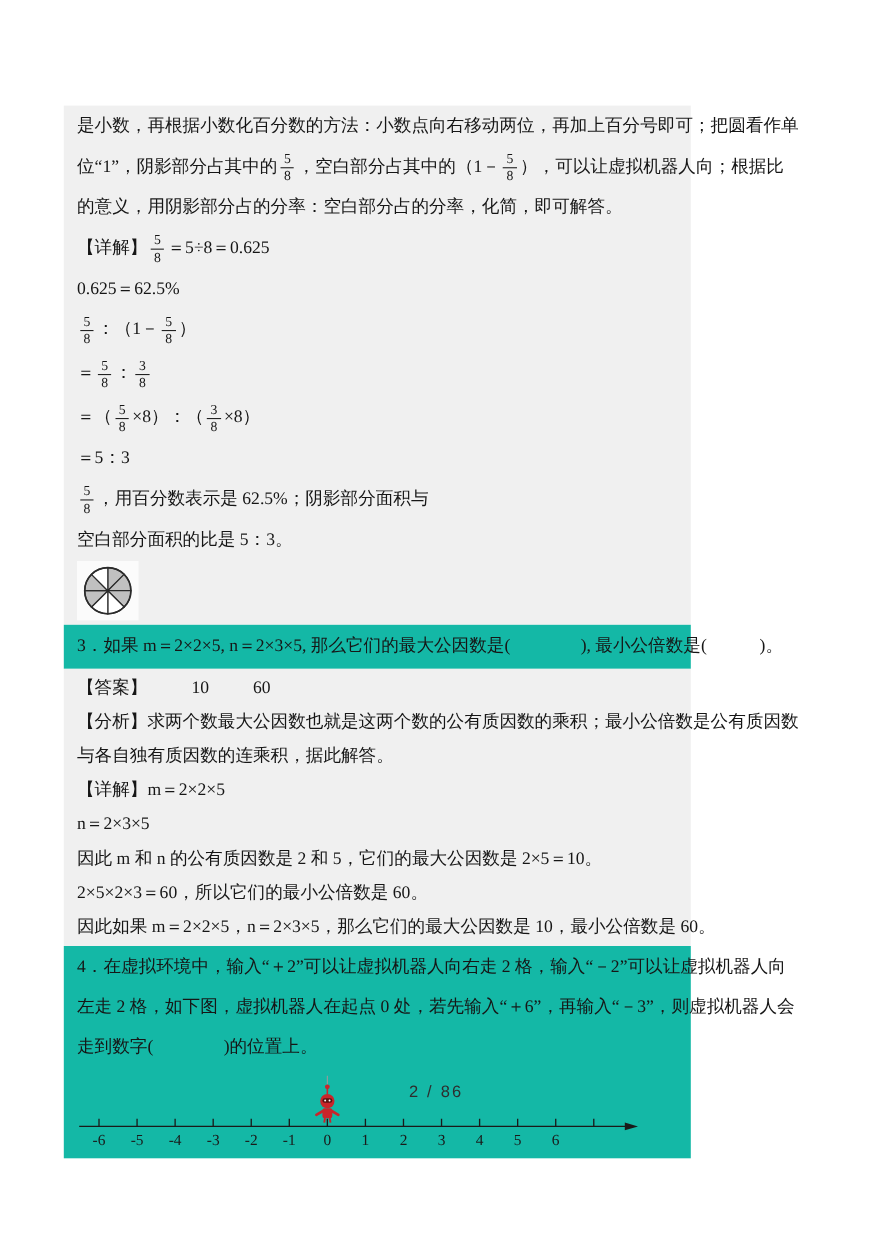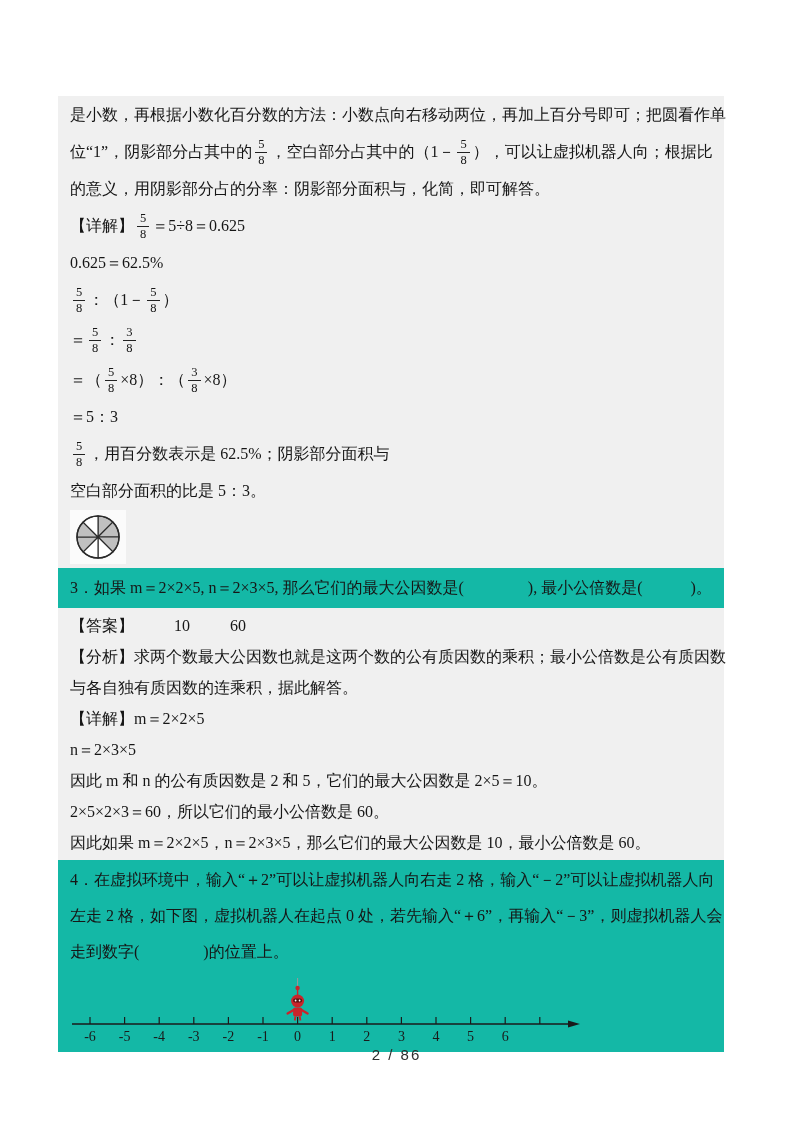--- a/index.html
+++ b/index.html
@@ -1,36 +1,36 @@
 <!DOCTYPE html>
 <html><head>
 <meta charset="utf-8">
 <style>
   html,body{margin:0;padding:0;}
   body{
     width:793px;height:1122px;background:#ffffff;
     font-family:"Liberation Serif","DejaVu Serif",serif;
     color:#161616;position:relative;overflow:hidden;
   }
-  .doc{position:absolute;left:58px;top:96px;width:666px;}
+  .doc{position:absolute;left:58px;top:96px;width:570px;}
   .section{padding:2px 12px;}
   .section.gray{background:#f0f0f0;}
   .section.white{background:#14b8a6;}
   .line{min-height:34px;display:flex;align-items:center;white-space:nowrap;font-size:16px;line-height:1.2;}
   .line.fr{min-height:40px;}
   .sec-tight .line{min-height:31px;}
   .sec-q .line{min-height:36px;}
   .frac{display:inline-flex;flex-direction:column;align-items:center;vertical-align:middle;
         font-size:12.5px;line-height:1.15;margin:0 3px;}
   .frac .num{display:block;border-bottom:1px solid #222;padding:0 3px;}
   .frac .den{display:block;padding:0 3px;}
   .gapL{margin-left:40px;}
   .pie-tile{width:56px;height:54px;background:#fbfbfb;display:flex;align-items:center;justify-content:center;margin:2px 0 2px 0;}
   .numberline{margin-top:6px;}
-  .footer{position:absolute;left:0;top:1046px;width:100%;text-align:center;
+  .footer{position:absolute;left:0;top:984px;width:100%;text-align:center;
           font-size:15px;color:#2e2e2e;font-family:"Liberation Sans","DejaVu Sans",sans-serif;letter-spacing:2px;}
 </style>
 </head>
 <body>
 
 <div class="doc">
     <div class="section gray">
       <div class="line">
         <span>是小数，再根据小数化百分数的方法：小数点向右移动两位，再加上百分号即可；把圆看作单</span>
       </div>
@@ -41,21 +41,21 @@
           <span class="den">8</span>
         </span>
         <span>，空白部分占其中的（1－</span>
         <span class="frac">
           <span class="num">5</span>
           <span class="den">8</span>
         </span>
         <span>），可以让虚拟机器人向；根据比</span>
       </div>
       <div class="line">
-        <span>的意义，用阴影部分占的分率：阴影部分面积与，化简，即可解答。</span>
+        <span>的意义，用阴影部分占的分率：空白部分占的分率，化简，即可解答。</span>
       </div>
       <div class="line fr">
         <span>【详解】</span>
         <span class="frac">
           <span class="num">5</span>
           <span class="den">8</span>
         </span>
         <span>＝5÷8＝0.625</span>
       </div>
       <div class="line">

